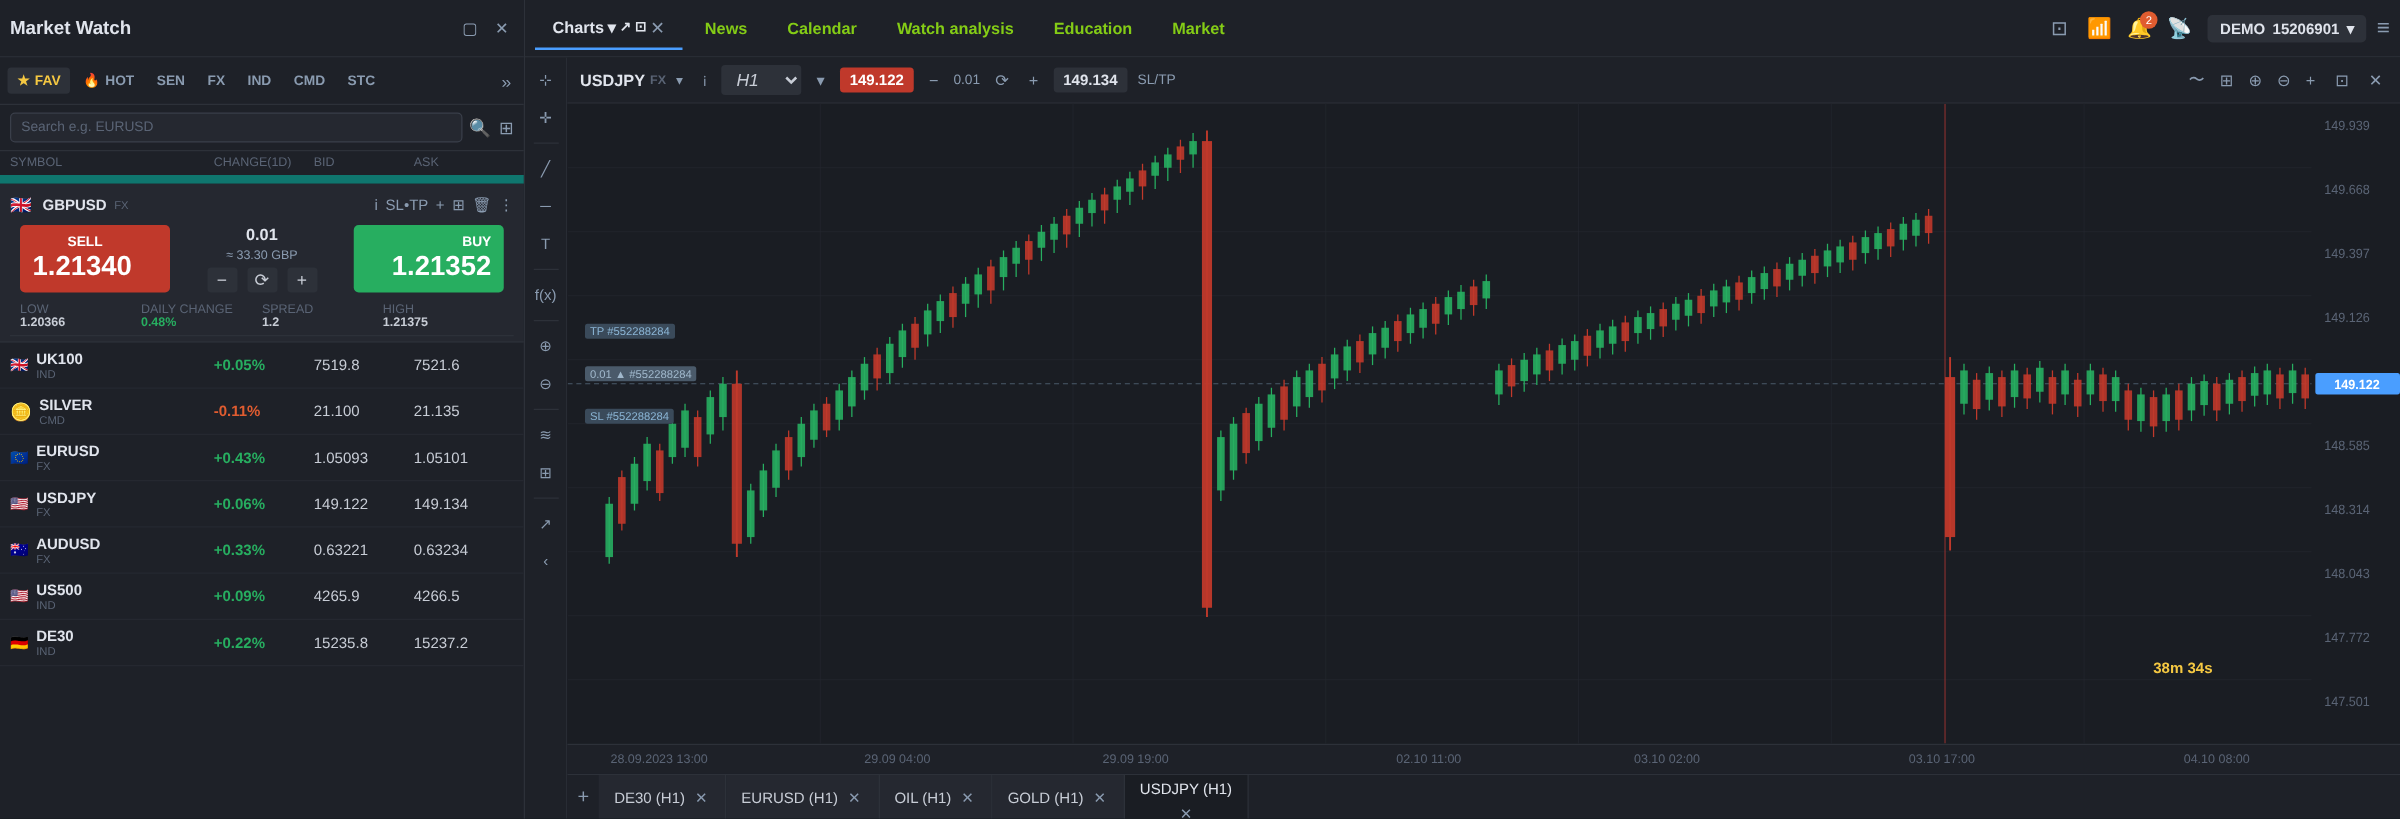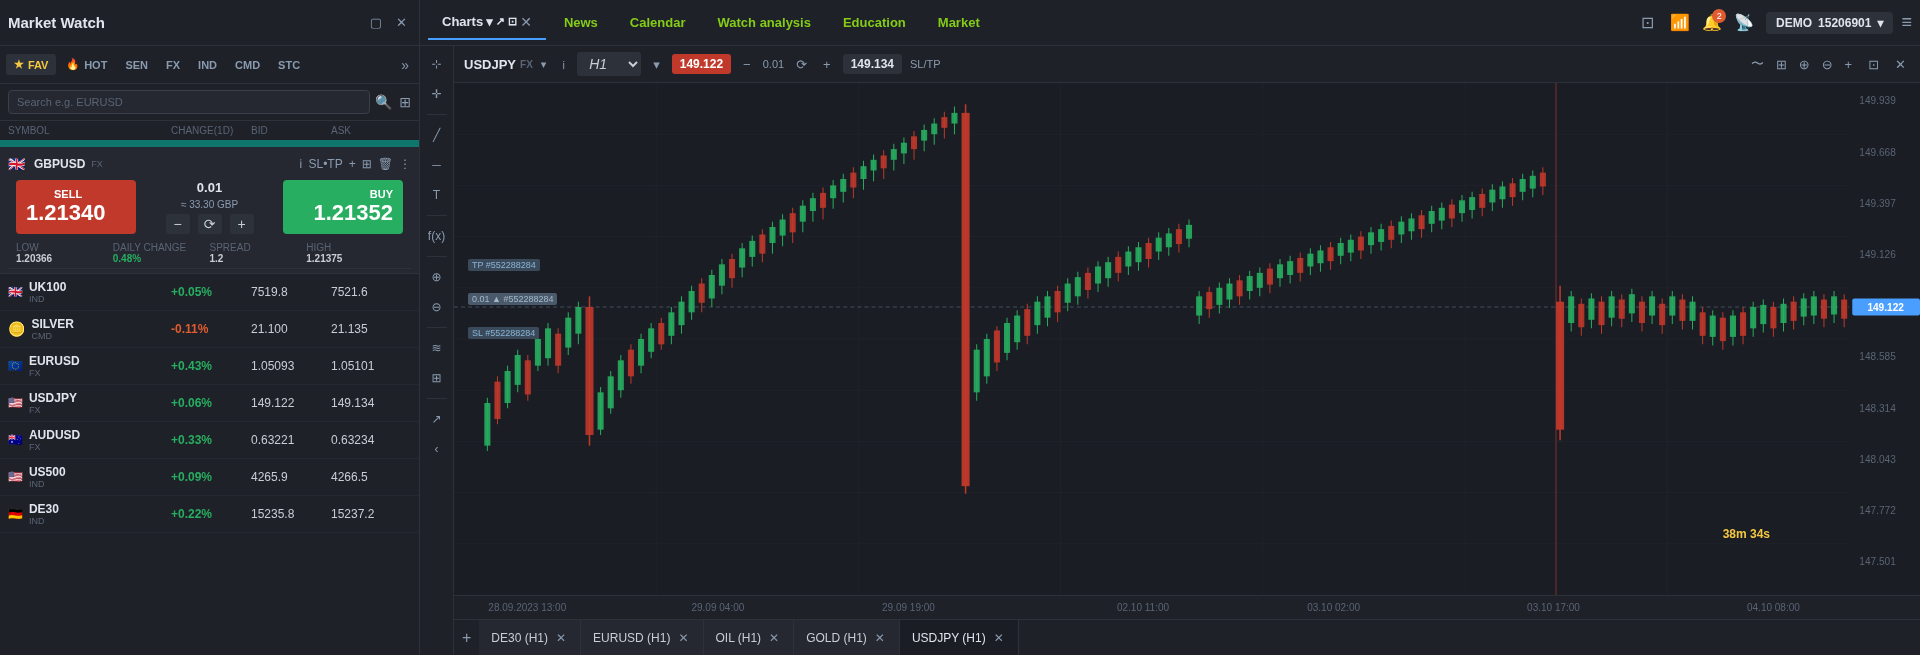--- a/index.html
+++ b/index.html
@@ -575,21 +575,21 @@
       align-items: center;
       gap: 6px;
       padding: 4px 12px;
       background: #252830;
       border-right: 1px solid #2d3139;
       cursor: pointer;
       font-size: 12px;
       color: #c8cdd6;
       height: 100%;
     }
-    .bottom-tab.active { background: #1a1d23; color: #e0e4ec; }
+    .bottom-tab.active { background: #1a1d23; color: #e0e4ec; flex-direction: column; }
     .tab-close {
       background: none;
       border: none;
       color: #8a9bb0;
       cursor: pointer;
       font-size: 12px;
       padding: 0 2px;
     }
 
     

